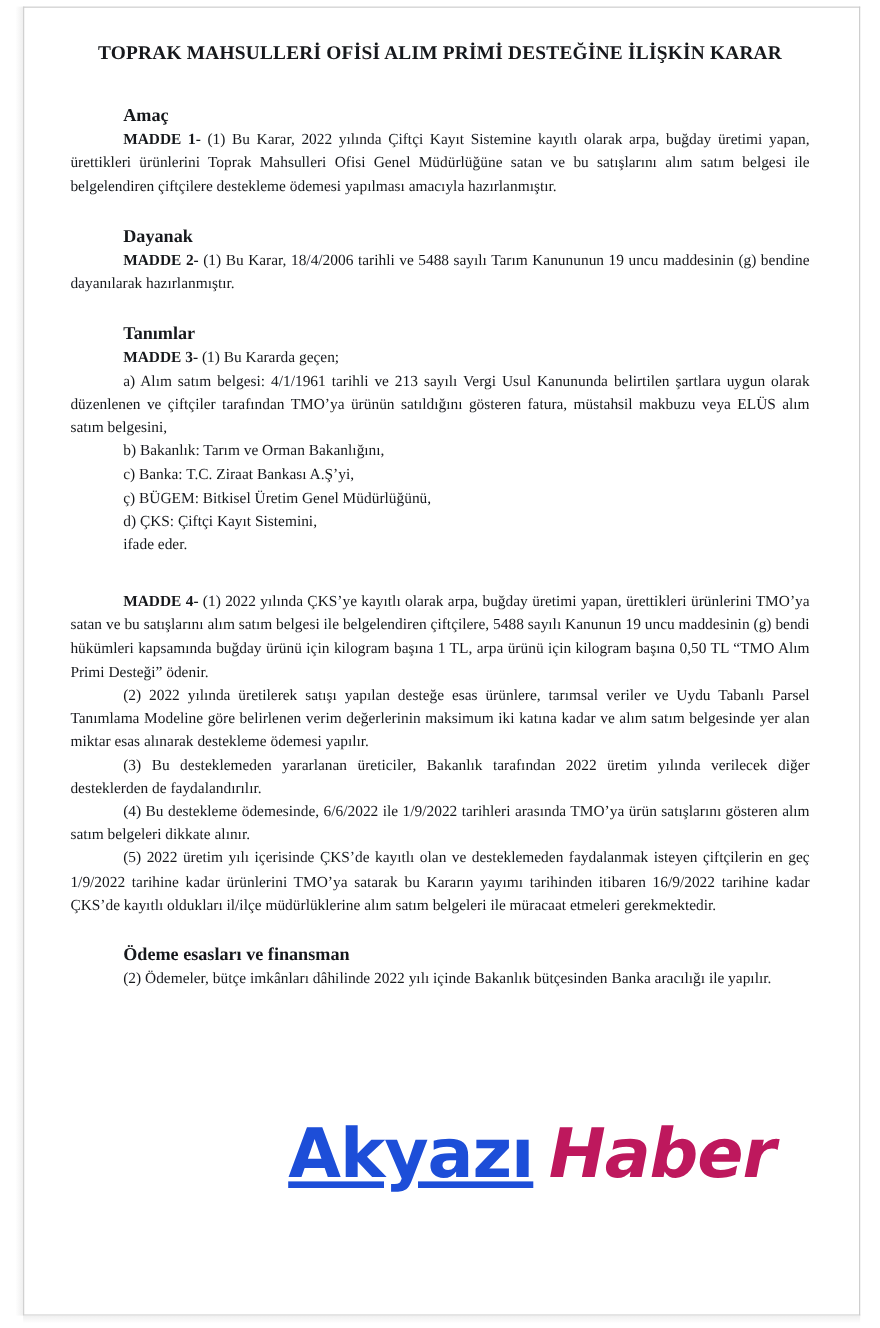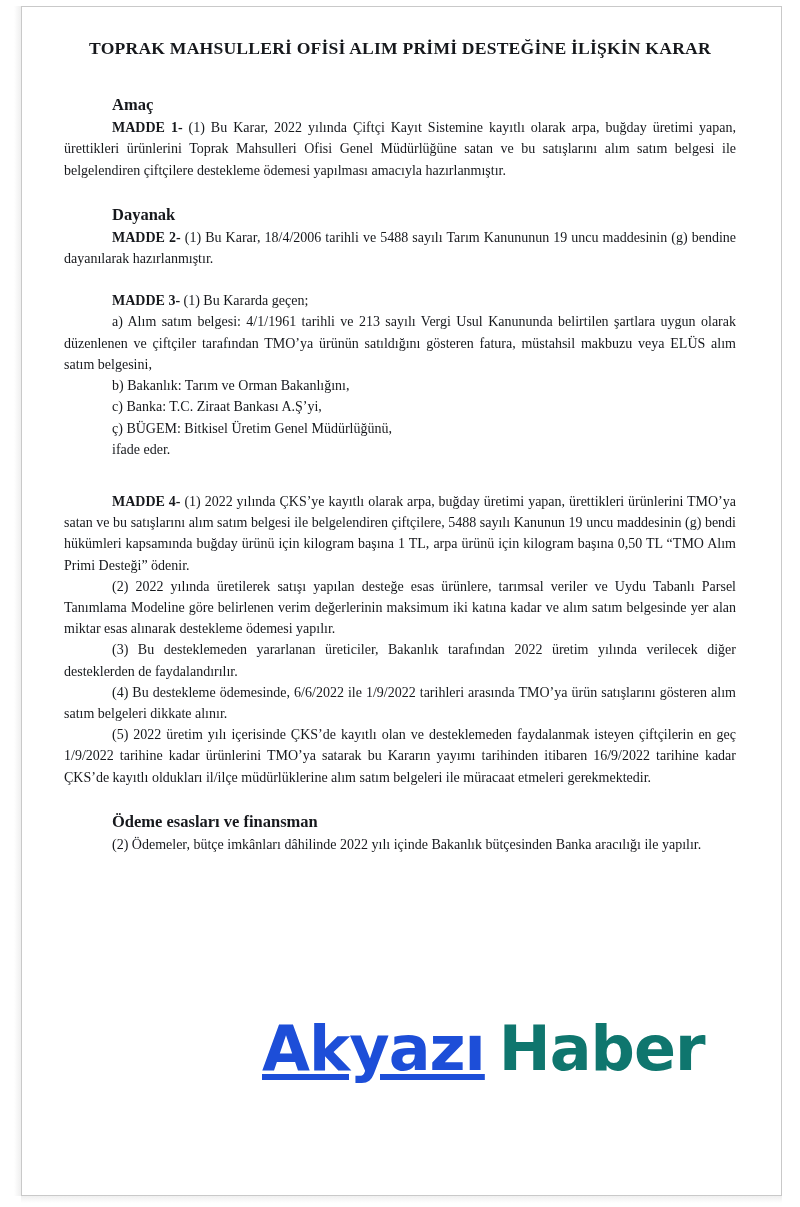--- a/index.html
+++ b/index.html
@@ -120,26 +120,28 @@
     <div class="gap-md"></div>
 
     <div>
       <div class="section-heading">Dayanak</div>
       <p class="para"><span class="lead">MADDE 2-</span> <span>(1) Bu Karar, 18/4/2006 tarihli ve 5488 sayılı Tarım Kanununun 19 uncu maddesinin (g) bendine dayanılarak hazırlanmıştır.</span></p>
     </div>
 
     <div class="gap-md"></div>
 
     <div>
+      <div class="section-heading">Tanımlar</div>
       <p class="para"><span class="lead">MADDE 3-</span> <span>(1) Bu Kararda geçen;</span></p>
 
       <p class="para">a) Alım satım belgesi: 4/1/1961 tarihli ve 213 sayılı Vergi Usul Kanununda belirtilen şartlara uygun olarak düzenlenen ve çiftçiler tarafından TMO’ya ürünün satıldığını gösteren fatura, müstahsil makbuzu veya ELÜS alım satım belgesini,</p>
       <p class="para">b) Bakanlık: Tarım ve Orman Bakanlığını,</p>
       <p class="para">c) Banka: T.C. Ziraat Bankası A.Ş’yi,</p>
       <p class="para">ç) BÜGEM: Bitkisel Üretim Genel Müdürlüğünü,</p>
+      <p class="para">d) ÇKS: Çiftçi Kayıt Sistemini,</p>
       <p class="para">ifade eder.</p>
     </div>
 
     <div class="gap-lg"></div>
 
     <div>
       <p class="para"><span class="lead">MADDE 4-</span> <span>(1) 2022 yılında ÇKS’ye kayıtlı olarak arpa, buğday üretimi yapan, ürettikleri ürünlerini TMO’ya satan ve bu satışlarını alım satım belgesi ile belgelendiren çiftçilere, 5488 sayılı Kanunun 19 uncu maddesinin (g) bendi hükümleri kapsamında buğday ürünü için kilogram başına 1 TL, arpa ürünü için kilogram başına 0,50 TL “TMO Alım Primi Desteği” ödenir.</span></p>
       <p class="para">(2) 2022 yılında üretilerek satışı yapılan desteğe esas ürünlere, tarımsal veriler ve Uydu Tabanlı Parsel Tanımlama Modeline göre belirlenen verim değerlerinin maksimum iki katına kadar ve alım satım belgesinde yer alan miktar esas alınarak destekleme ödemesi yapılır.</p>
       <p class="para">(3) Bu desteklemeden yararlanan üreticiler, Bakanlık tarafından 2022 üretim yılında verilecek diğer desteklerden de faydalandırılır.</p>
       <p class="para">(4) Bu destekleme ödemesinde, 6/6/2022 ile 1/9/2022 tarihleri arasında TMO’ya ürün satışlarını gösteren alım satım belgeleri dikkate alınır.</p>
@@ -149,16 +151,16 @@
     <div class="gap-md"></div>
 
     <div>
       <div class="section-heading">Ödeme esasları ve finansman</div>
       <p class="para">(2) Ödemeler, bütçe imkânları dâhilinde 2022 yılı içinde Bakanlık bütçesinden Banka aracılığı ile yapılır.</p>
     </div>
 
   </div>
 
   <div class="watermark">
-    <span class="wm-a" style="color: #1d4ed8; text-decoration: underline;">Akyazı</span><span class="wm-b" style="color: #0f766e;">Haber</span>
+    <span class="wm-a" style="color: #1d4ed8; text-decoration: underline;">Akyazı</span><span class="wm-b" style="color: #be185d; font-style: italic;">Haber</span>
   </div>
 
 </div>
 
 </body></html>

